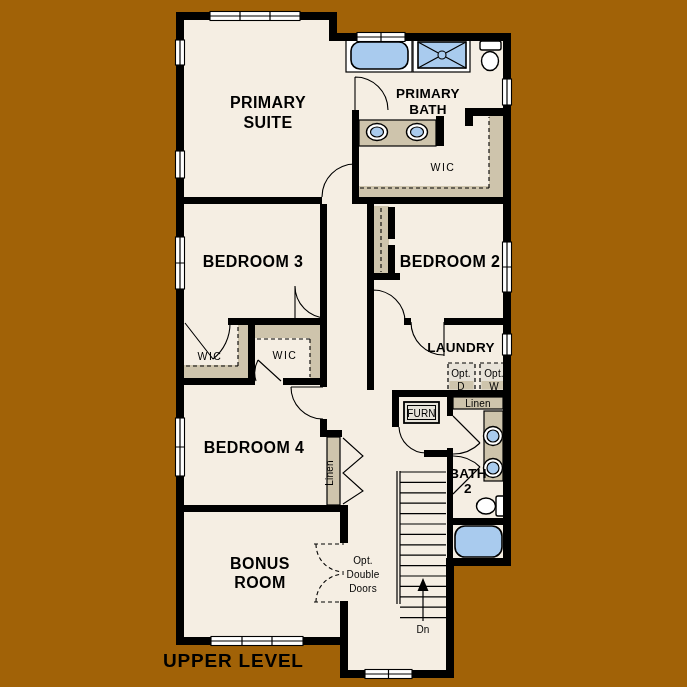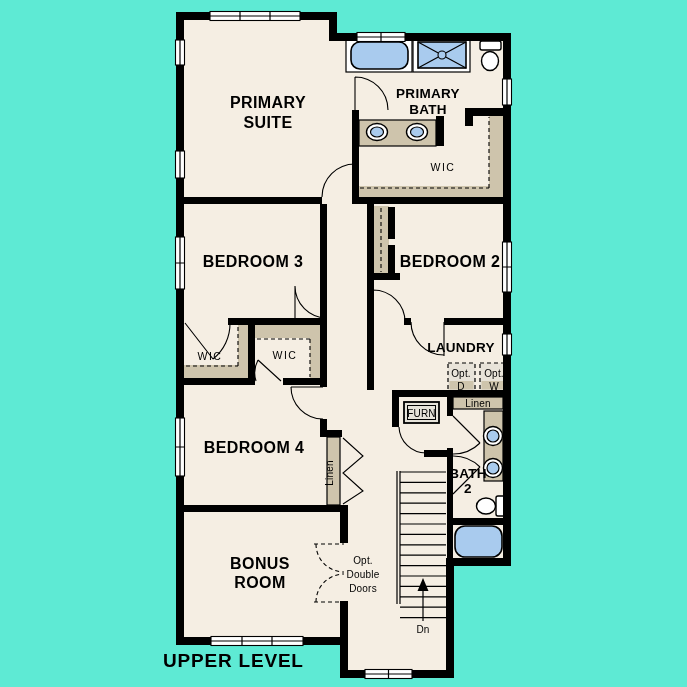--- a/index.html
+++ b/index.html
@@ -1,16 +1,16 @@
 <!DOCTYPE html>
 <html><head>
 <meta charset="utf-8">
 <style>
   html,body{margin:0;padding:0;background:#fff;}
-  .canvas{position:relative;width:687px;height:687px;background:#5eead4;overflow:hidden;}
+  .canvas{position:relative;width:687px;height:687px;background:#a16207;overflow:hidden;}
   svg{display:block;}
   .floor{fill:#f5eee3;}
   .wall{fill:#000000;}
   .tan{fill:#cec4ac;stroke:#000;stroke-width:1.2;}
   .tanNoStroke{fill:#cec4ac;}
   .blue{fill:#a9cbee;stroke:#000;stroke-width:1.6;}
   .whitefix{fill:#ffffff;stroke:#000;stroke-width:1.4;}
   .win{fill:#ffffff;stroke:#000;stroke-width:1.1;}
   .thin{stroke:#000;stroke-width:1.2;fill:none;}
   .door{stroke:#000;stroke-width:1.1;fill:none;}

